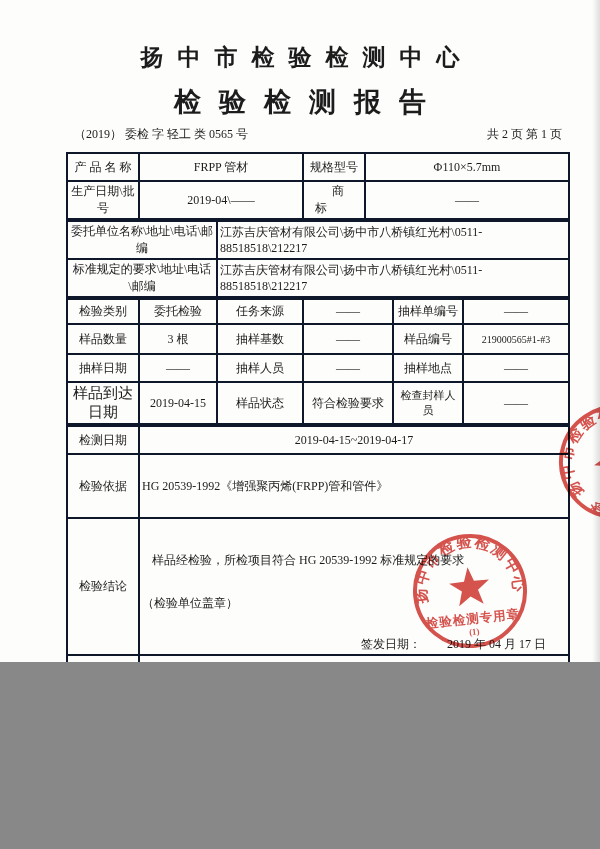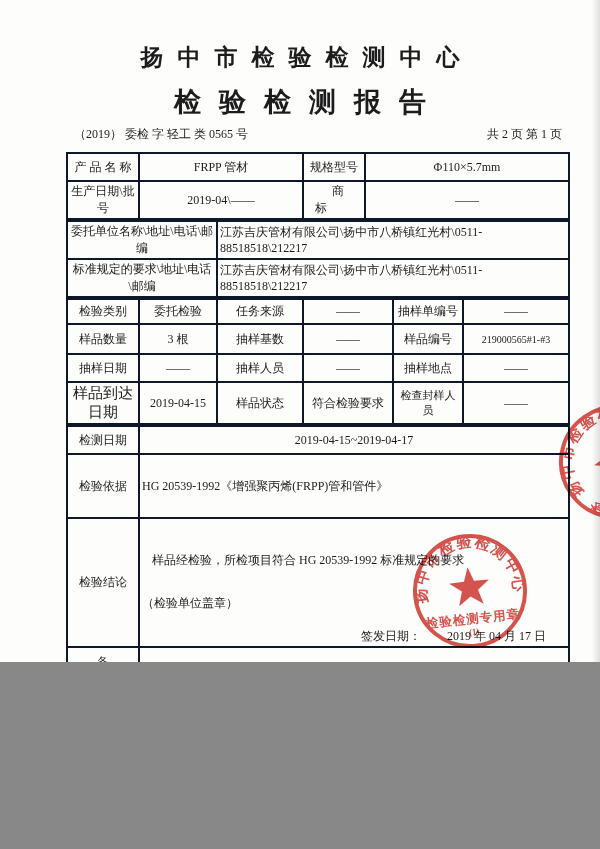--- a/index.html
+++ b/index.html
@@ -24,21 +24,21 @@
   table.tB, table.tC { border:2px solid #111; border-top:none; border-bottom:none; }
   table.tD { border:2px solid #111; border-top:none; }
   .lbl {}
   .left { text-align:left; }
   .sp3 { letter-spacing:3px; text-indent:3px; }
   .spw { letter-spacing:26px; text-indent:26px; }
 
   .concl-cell { vertical-align:top; text-align:left; }
   .concl-l1 { margin:32px 0 0 10px; }
   .concl-l2 { text-align:left; margin-top:26px; padding-right:16px; }
-  .concl-l3 { display:flex; justify-content:flex-end; gap:26px; margin-top:16px; padding-right:20px; }
+  .concl-l3 { display:flex; justify-content:flex-end; gap:26px; margin-top:24px; padding-right:20px; }
 
   
   .sig-area { position:absolute; top:688px; left:0; width:600px; height:80px; }
   .sig-label { position:absolute; font-size:10px; letter-spacing:4px; }
   .sig-name { position:absolute; font-size:33px; color:#131313;
               transform:rotate(-5deg) skewX(-8deg); white-space:nowrap; }
   .sig-name.n1 { left:116px; top:2px; letter-spacing:20px; }
   .sig-name.n2 { left:290px; top:4px; letter-spacing:8px; font-size:30px; }
   .sig-name.n3 { left:456px; top:2px; letter-spacing:20px; }
 

